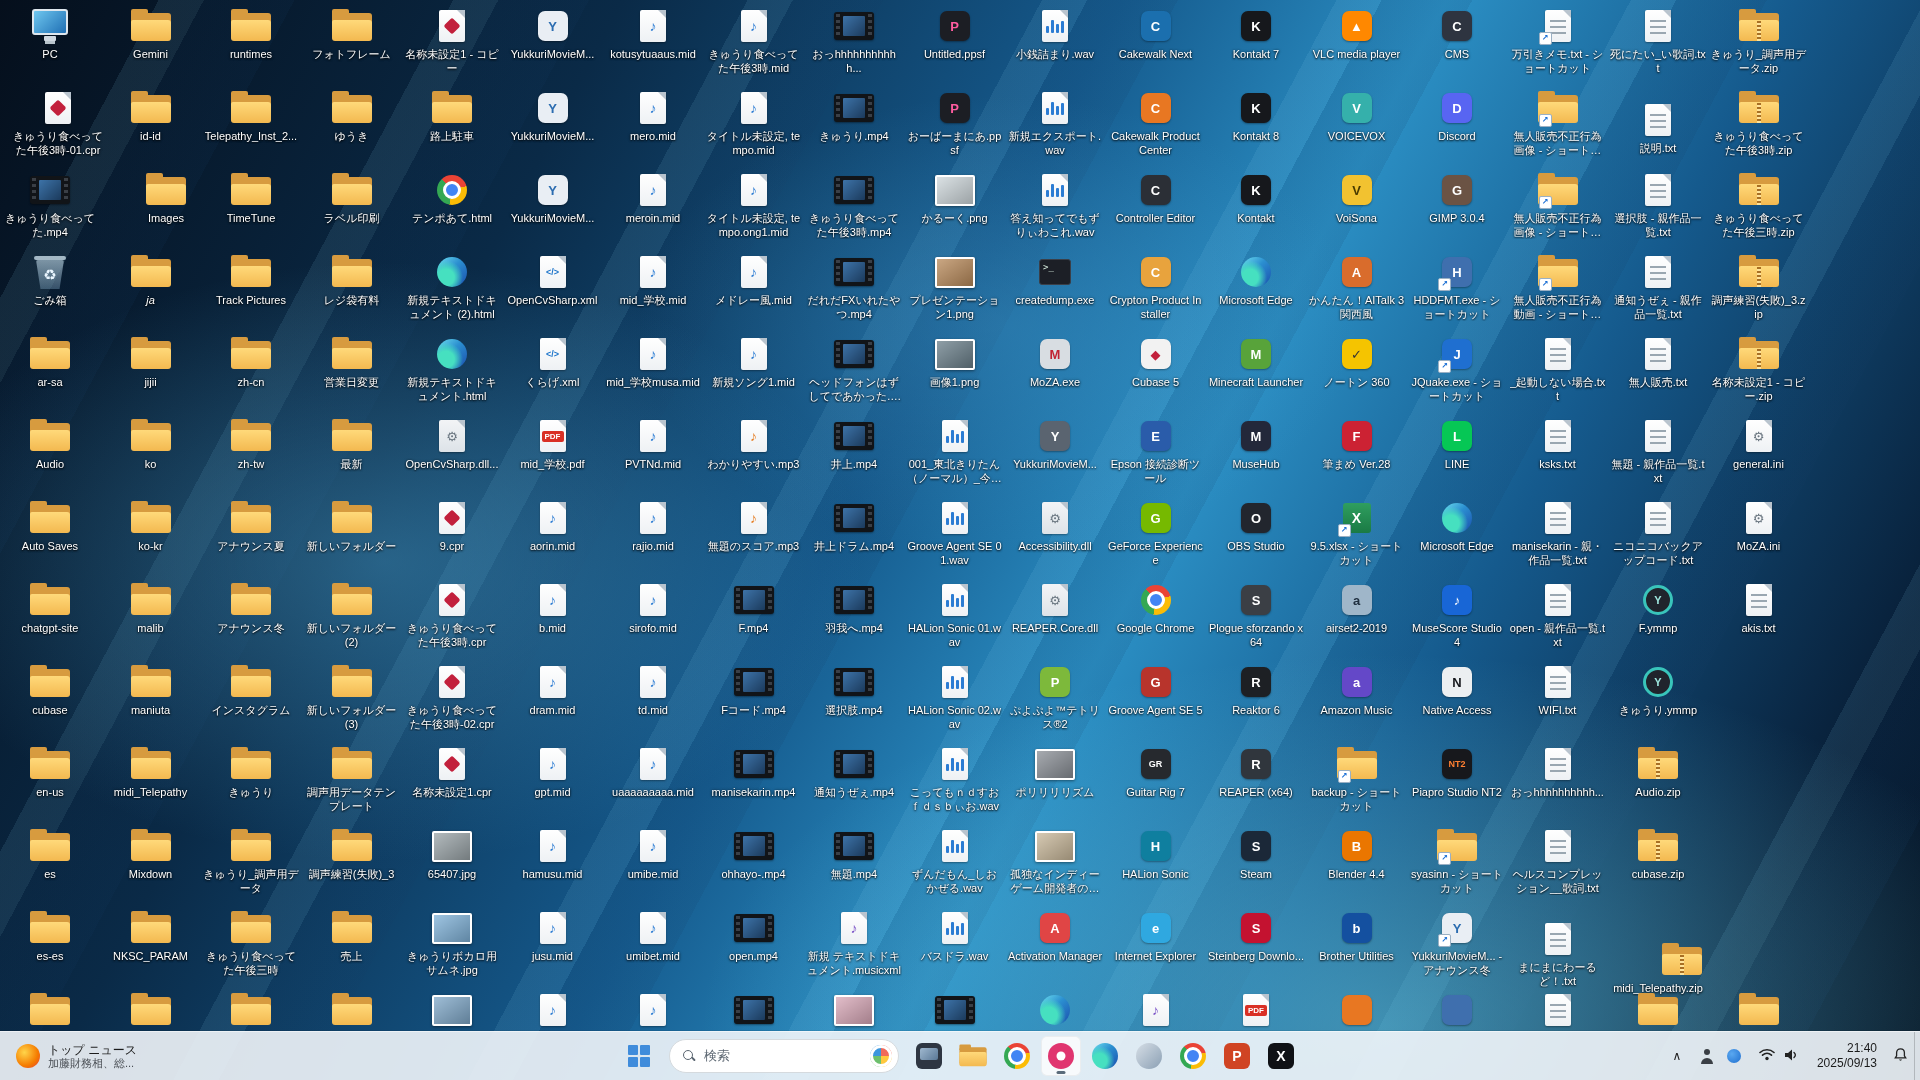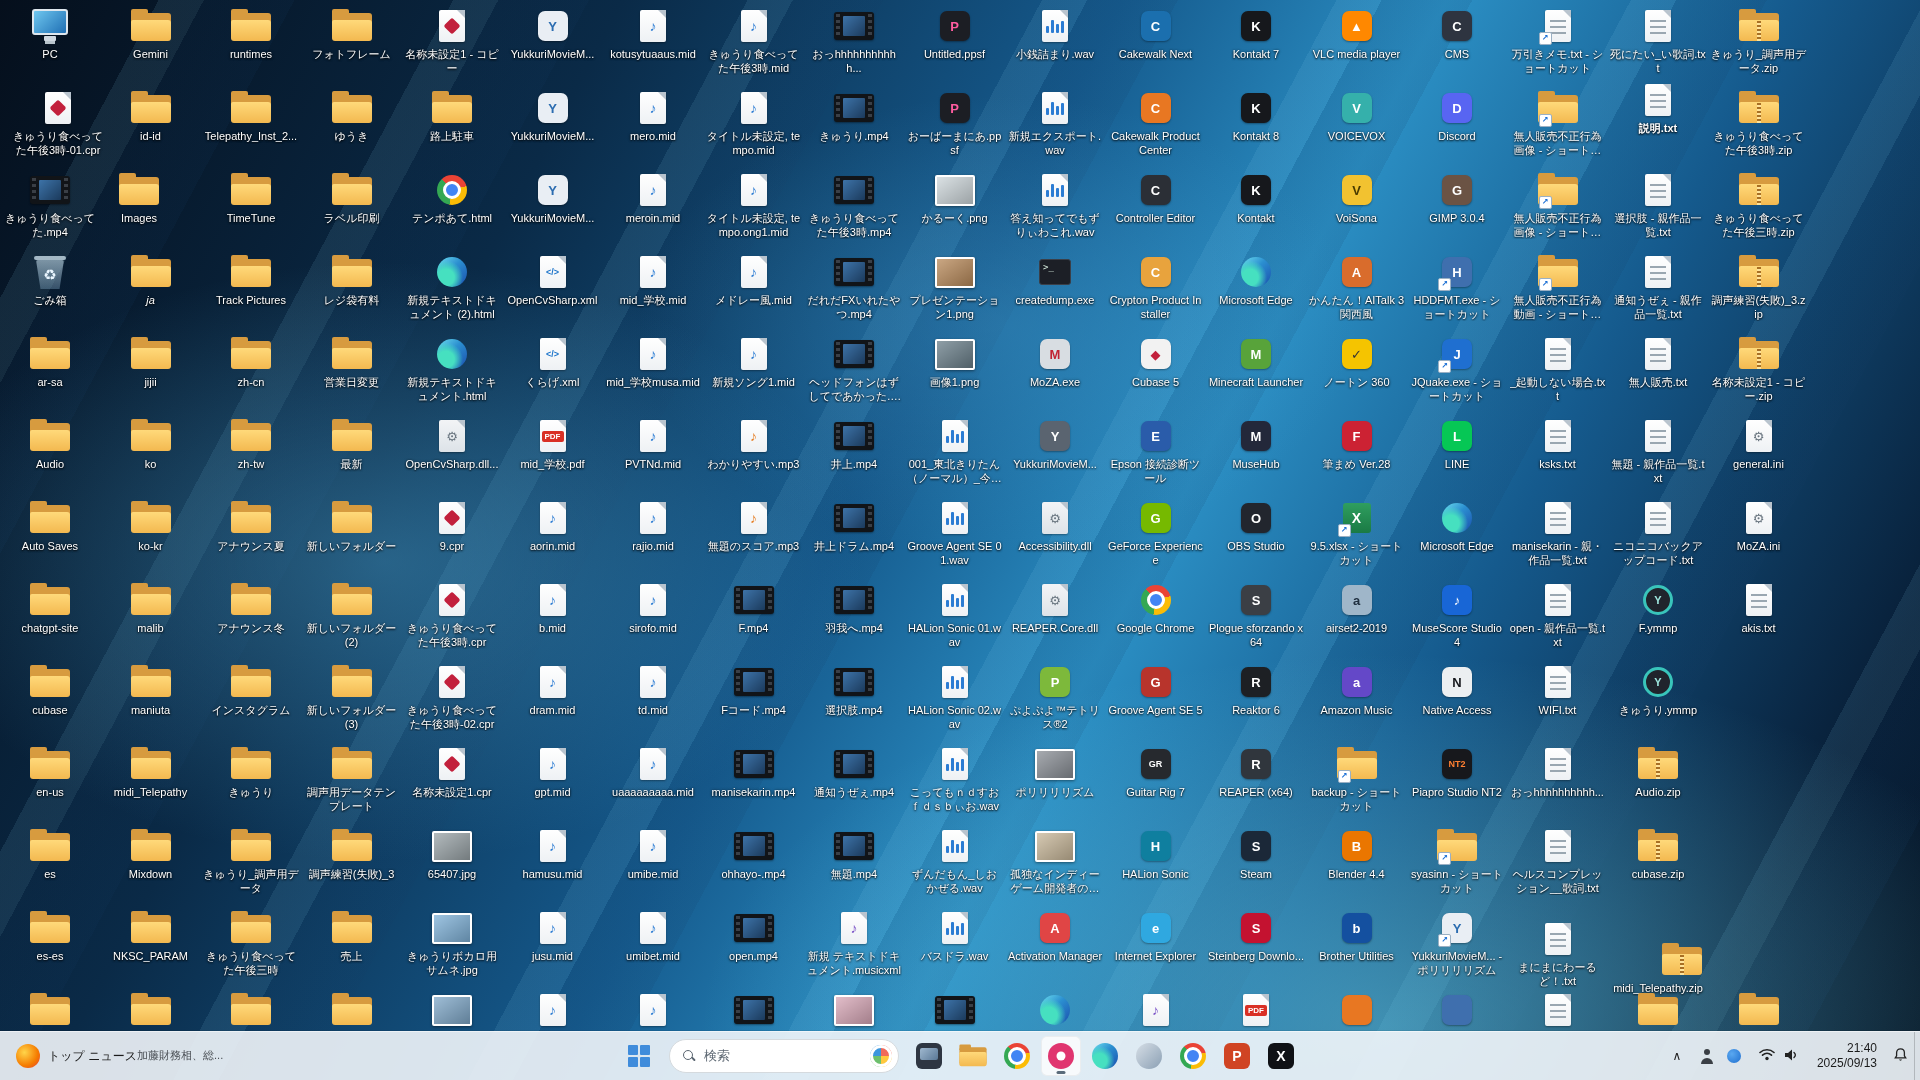--- a/index.html
+++ b/index.html
@@ -62,21 +62,21 @@
   .g-edge{width:30px;height:30px;border-radius:50%;display:block;background:radial-gradient(circle at 30% 68%,#46e0c0 0 28%,transparent 58%),linear-gradient(135deg,#6ee0f0 0%,#2b8fd0 45%,#1b4fae 100%)}
   .g-xlsx{width:28px;height:30px;background:linear-gradient(180deg,#2f9e5f,#1a7a44);border-radius:3px;color:#fff;font-weight:bold;font-size:14px;display:flex;align-items:center;justify-content:center}
   .g-img{width:36px;height:27px;border-radius:2px;border:2px solid #fff;box-shadow:0 1px 3px rgba(0,0,0,.45);display:block}
   .g-con{width:32px;height:26px;background:#1c1f26;border:1px solid #3a3f48;border-radius:3px;color:#d8efe0;font-size:9px;font-family:"DejaVu Sans Mono",monospace;padding:2px 0 0 3px;box-sizing:border-box;display:block}
   .g-app{width:30px;height:30px;border-radius:7px;display:flex;align-items:center;justify-content:center;font-weight:bold;box-shadow:0 1px 2px rgba(0,0,0,.35)}
   .g-ymmp{width:30px;height:30px;border-radius:50%;background:#20242c;border:3px solid #39c5bb;box-sizing:border-box;display:flex;align-items:center;justify-content:center;color:#9fe8e0;font-size:11px;font-weight:bold}
   
   #taskbar{position:absolute;left:0;right:0;bottom:0;height:48px;background:rgba(241,245,250,.9);border-top:1px solid rgba(255,255,255,.5);box-shadow:0 -1px 0 rgba(0,0,0,.06)}
   .tb-widget{position:absolute;left:8px;top:4px;height:40px;display:flex;align-items:center;gap:8px;padding:0 8px;border-radius:6px;cursor:pointer}
   .w-icon{width:24px;height:24px;border-radius:50%;background:radial-gradient(circle at 35% 35%,#ffd54a,#f57c00 60%,#e53935)}
-  .w-text{display:flex;flex-direction:row;justify-content:center}
+  .w-text{display:flex;flex-direction:column;justify-content:center}
   .w-title{font-size:12px;color:#1b1b1b;line-height:14px}
   .w-sub{font-size:11px;color:#4a4f55;line-height:13px}
   .tb-center{position:absolute;left:50%;top:4px;transform:translateX(-50%);display:flex;align-items:center;gap:4px}
   .tb-btn{width:40px;height:40px;border:none;background:transparent;border-radius:6px;display:flex;align-items:center;justify-content:center;position:relative;padding:0;cursor:pointer}
   .tb-btn.active{background:rgba(255,255,255,.75);box-shadow:inset 0 0 0 1px rgba(0,0,0,.05)}
   .tb-btn.active::after{content:"";position:absolute;bottom:2px;left:50%;transform:translateX(-50%);width:9px;height:3px;border-radius:2px;background:#5a6b7a}
   .win-logo{width:22px;height:22px;display:grid;grid-template-columns:1fr 1fr;grid-template-rows:1fr 1fr;gap:2px}
   .win-logo i{background:#3f8cdb;border-radius:1px;display:block}
   .tb-search{display:flex;align-items:center;gap:8px;width:230px;height:34px;margin:0 6px;border-radius:17px;background:#fff;border:1px solid #d5dade;padding:0 6px 0 12px;color:#5a6570;font-size:13px;cursor:pointer;box-sizing:border-box}
   .mag{position:relative;width:14px;height:14px;display:block}
@@ -365,21 +365,21 @@
     <div class="di" style="left: 1509.5px; top: 88px;">
       <div class="ic">
         <span class="g-folder">
           <i class="f-back"></i>
           <i class="f-front"></i>
         </span>
         <i class="sc">↗</i>
       </div>
       <div class="lb">無人販売不正行為画像 - ショートカッ...</div>
     </div>
-    <div class="di" style="left: 1610px; top: 80px; font-weight: bold;">
+    <div class="di" style="left: 1610px; top: 100px;">
       <div class="ic">
         <span class="g-doc txt"></span>
       </div>
       <div class="lb">説明.txt</div>
     </div>
     <div class="di" style="left: 1710.5px; top: 88px;">
       <div class="ic">
         <span class="g-folder">
           <i class="f-back"></i>
           <i class="f-front"></i>
@@ -389,21 +389,21 @@
       <div class="lb">きゅうり食べってた午後3時.zip</div>
     </div>
     <div class="di" style="left: 2px; top: 170px;">
       <div class="ic">
         <span class="g-film">
           <i></i>
         </span>
       </div>
       <div class="lb">きゅうり食べってた.mp4</div>
     </div>
-    <div class="di" style="left: 91px; top: 170px;">
+    <div class="di" style="left: 118px; top: 170px;">
       <div class="ic">
         <span class="g-folder">
           <i class="f-back"></i>
           <i class="f-front"></i>
         </span>
       </div>
       <div class="lb">Images</div>
     </div>
     <div class="di" style="left: 203px; top: 170px;">
       <div class="ic">
@@ -1735,21 +1735,21 @@
       <div class="ic">
         <span class="g-app" style="background:#1450a0;color:#fff;font-size:13px">b</span>
       </div>
       <div class="lb">Brother Utilities</div>
     </div>
     <div class="di" style="left: 1409px; top: 908px;">
       <div class="ic">
         <span class="g-app" style="background:#e9eef4;color:#2b6cb0;font-size:13px">Y</span>
         <i class="sc">↗</i>
       </div>
-      <div class="lb">YukkuriMovieM... - ポリリリリズム</div>
+      <div class="lb">YukkuriMovieM... - アナウンス冬</div>
     </div>
     <div class="di" style="left: 1509.5px; top: 908px; justify-content: flex-end;">
       <div class="ic">
         <span class="g-doc txt"></span>
       </div>
       <div class="lb">まにまにわーるど！.txt</div>
     </div>
     <div class="di" style="left: 1610px; top: 940px; align-items: flex-end;">
       <div class="ic">
         <span class="g-folder">

